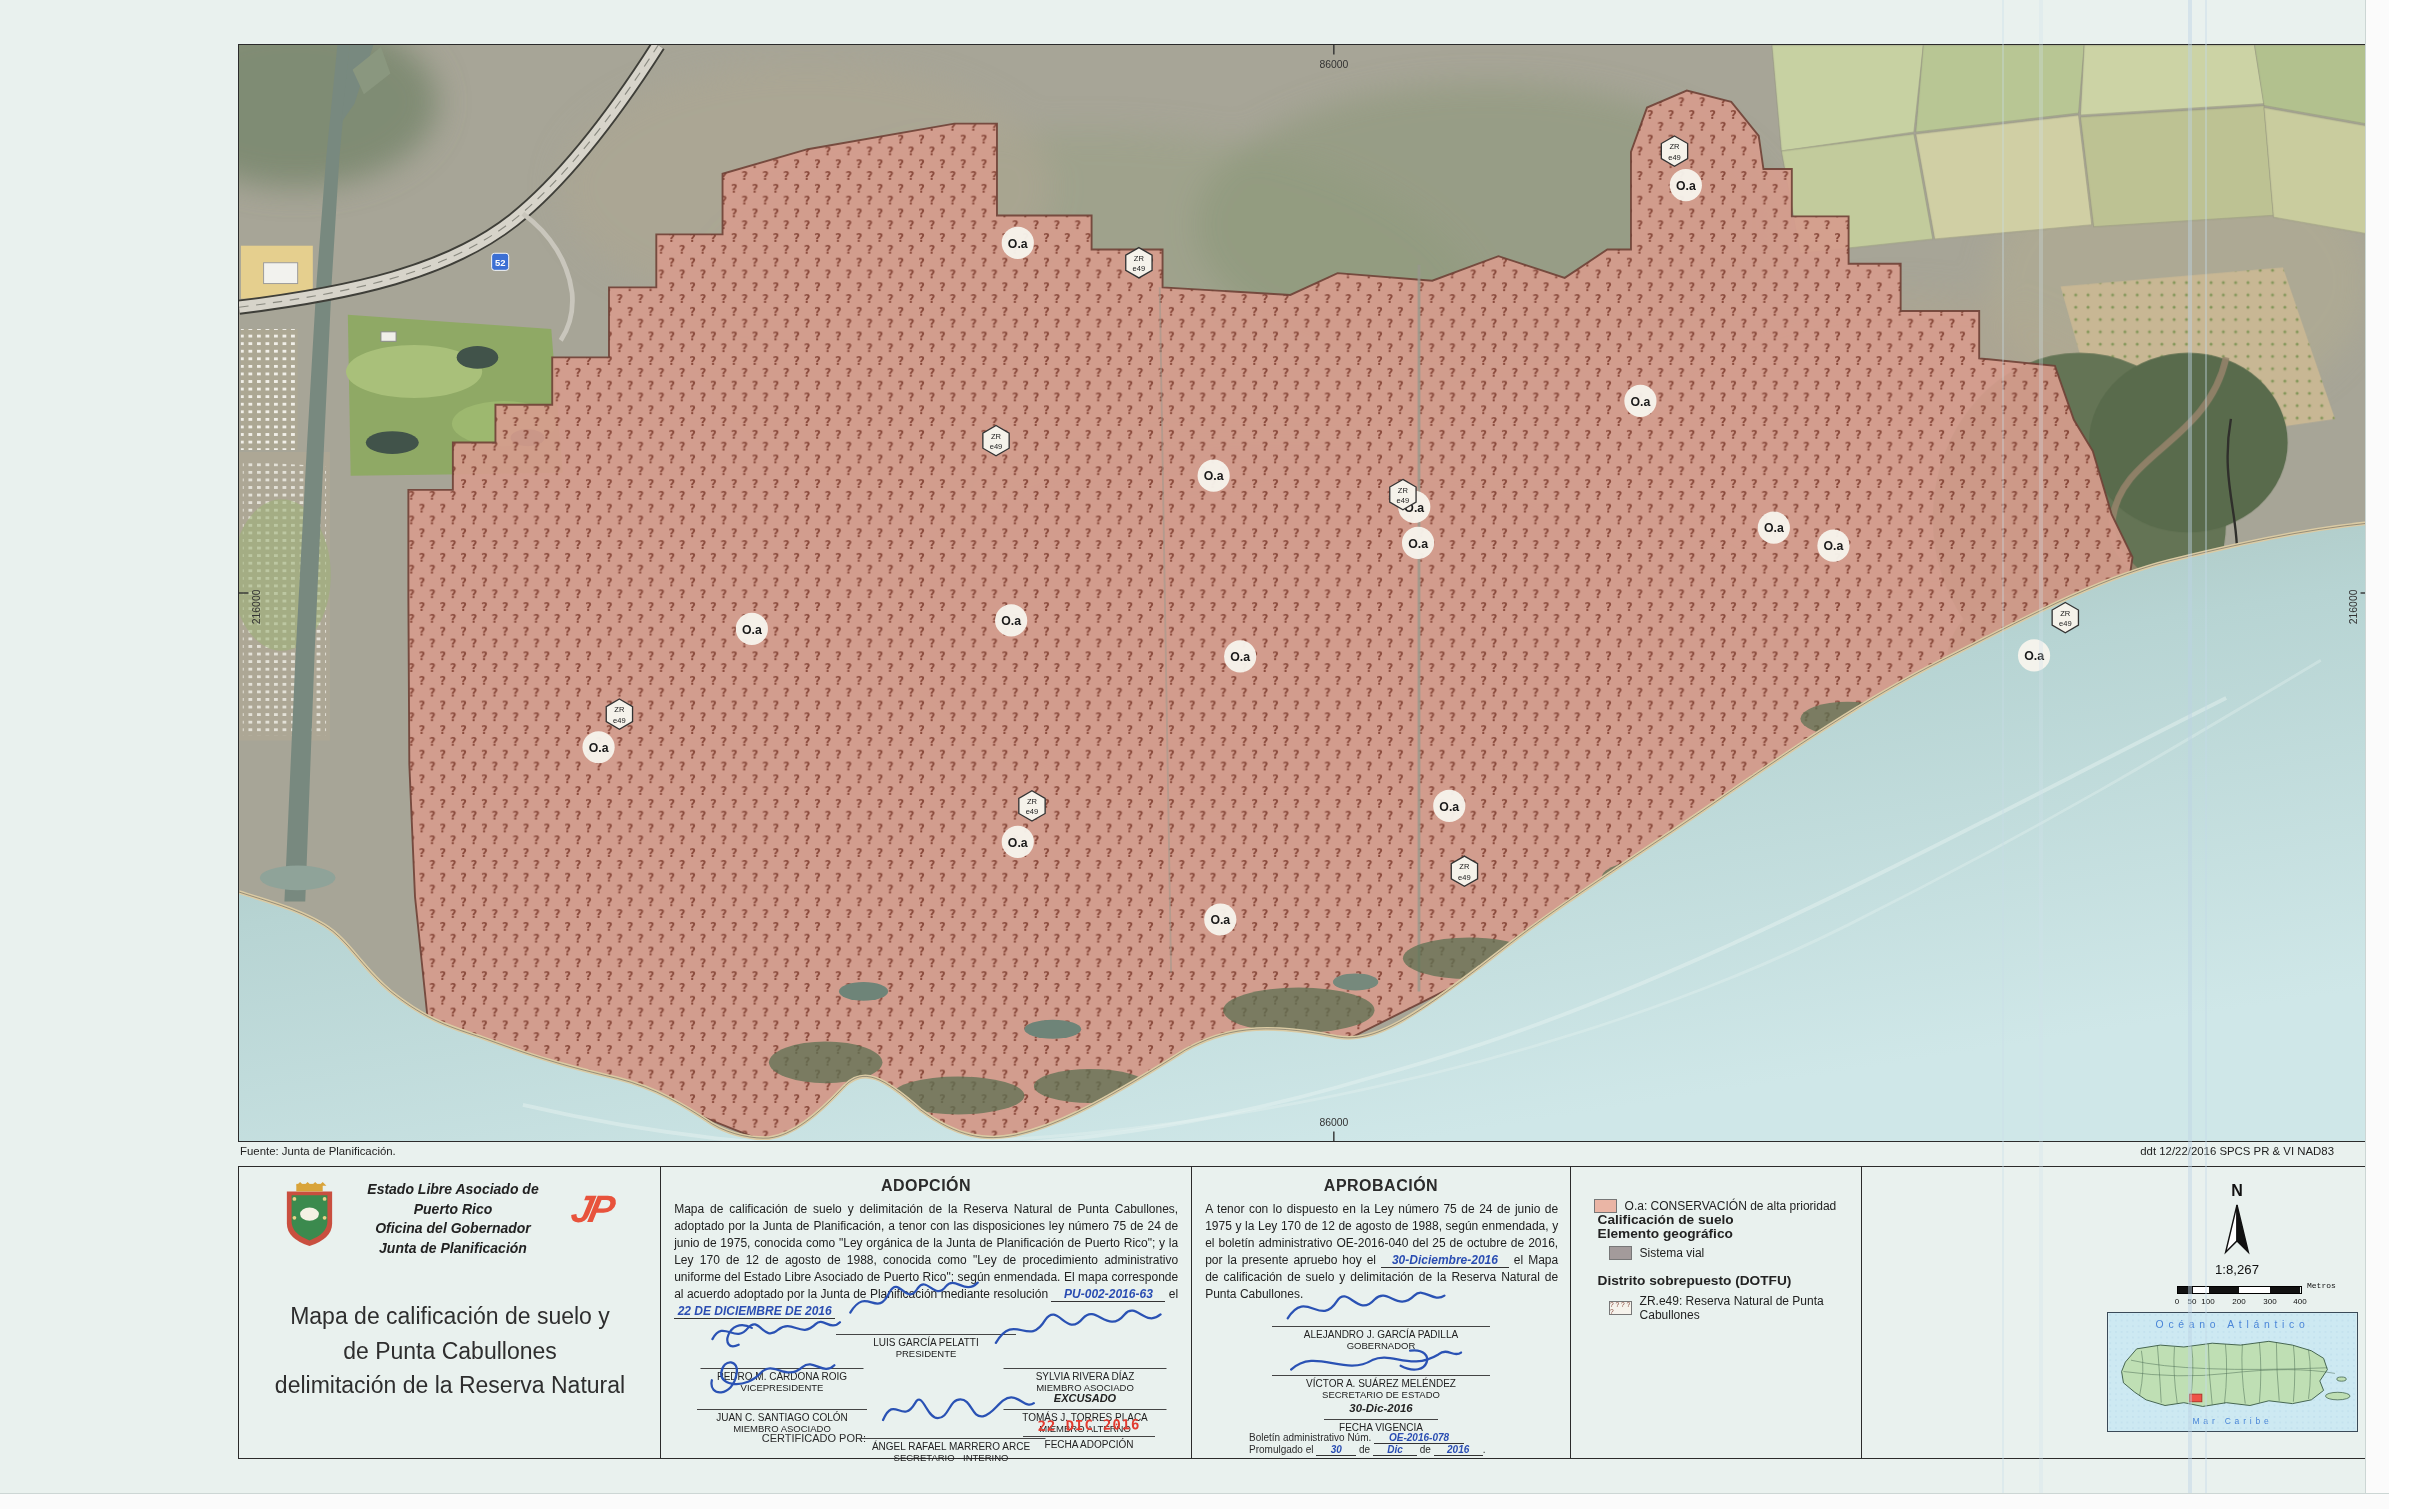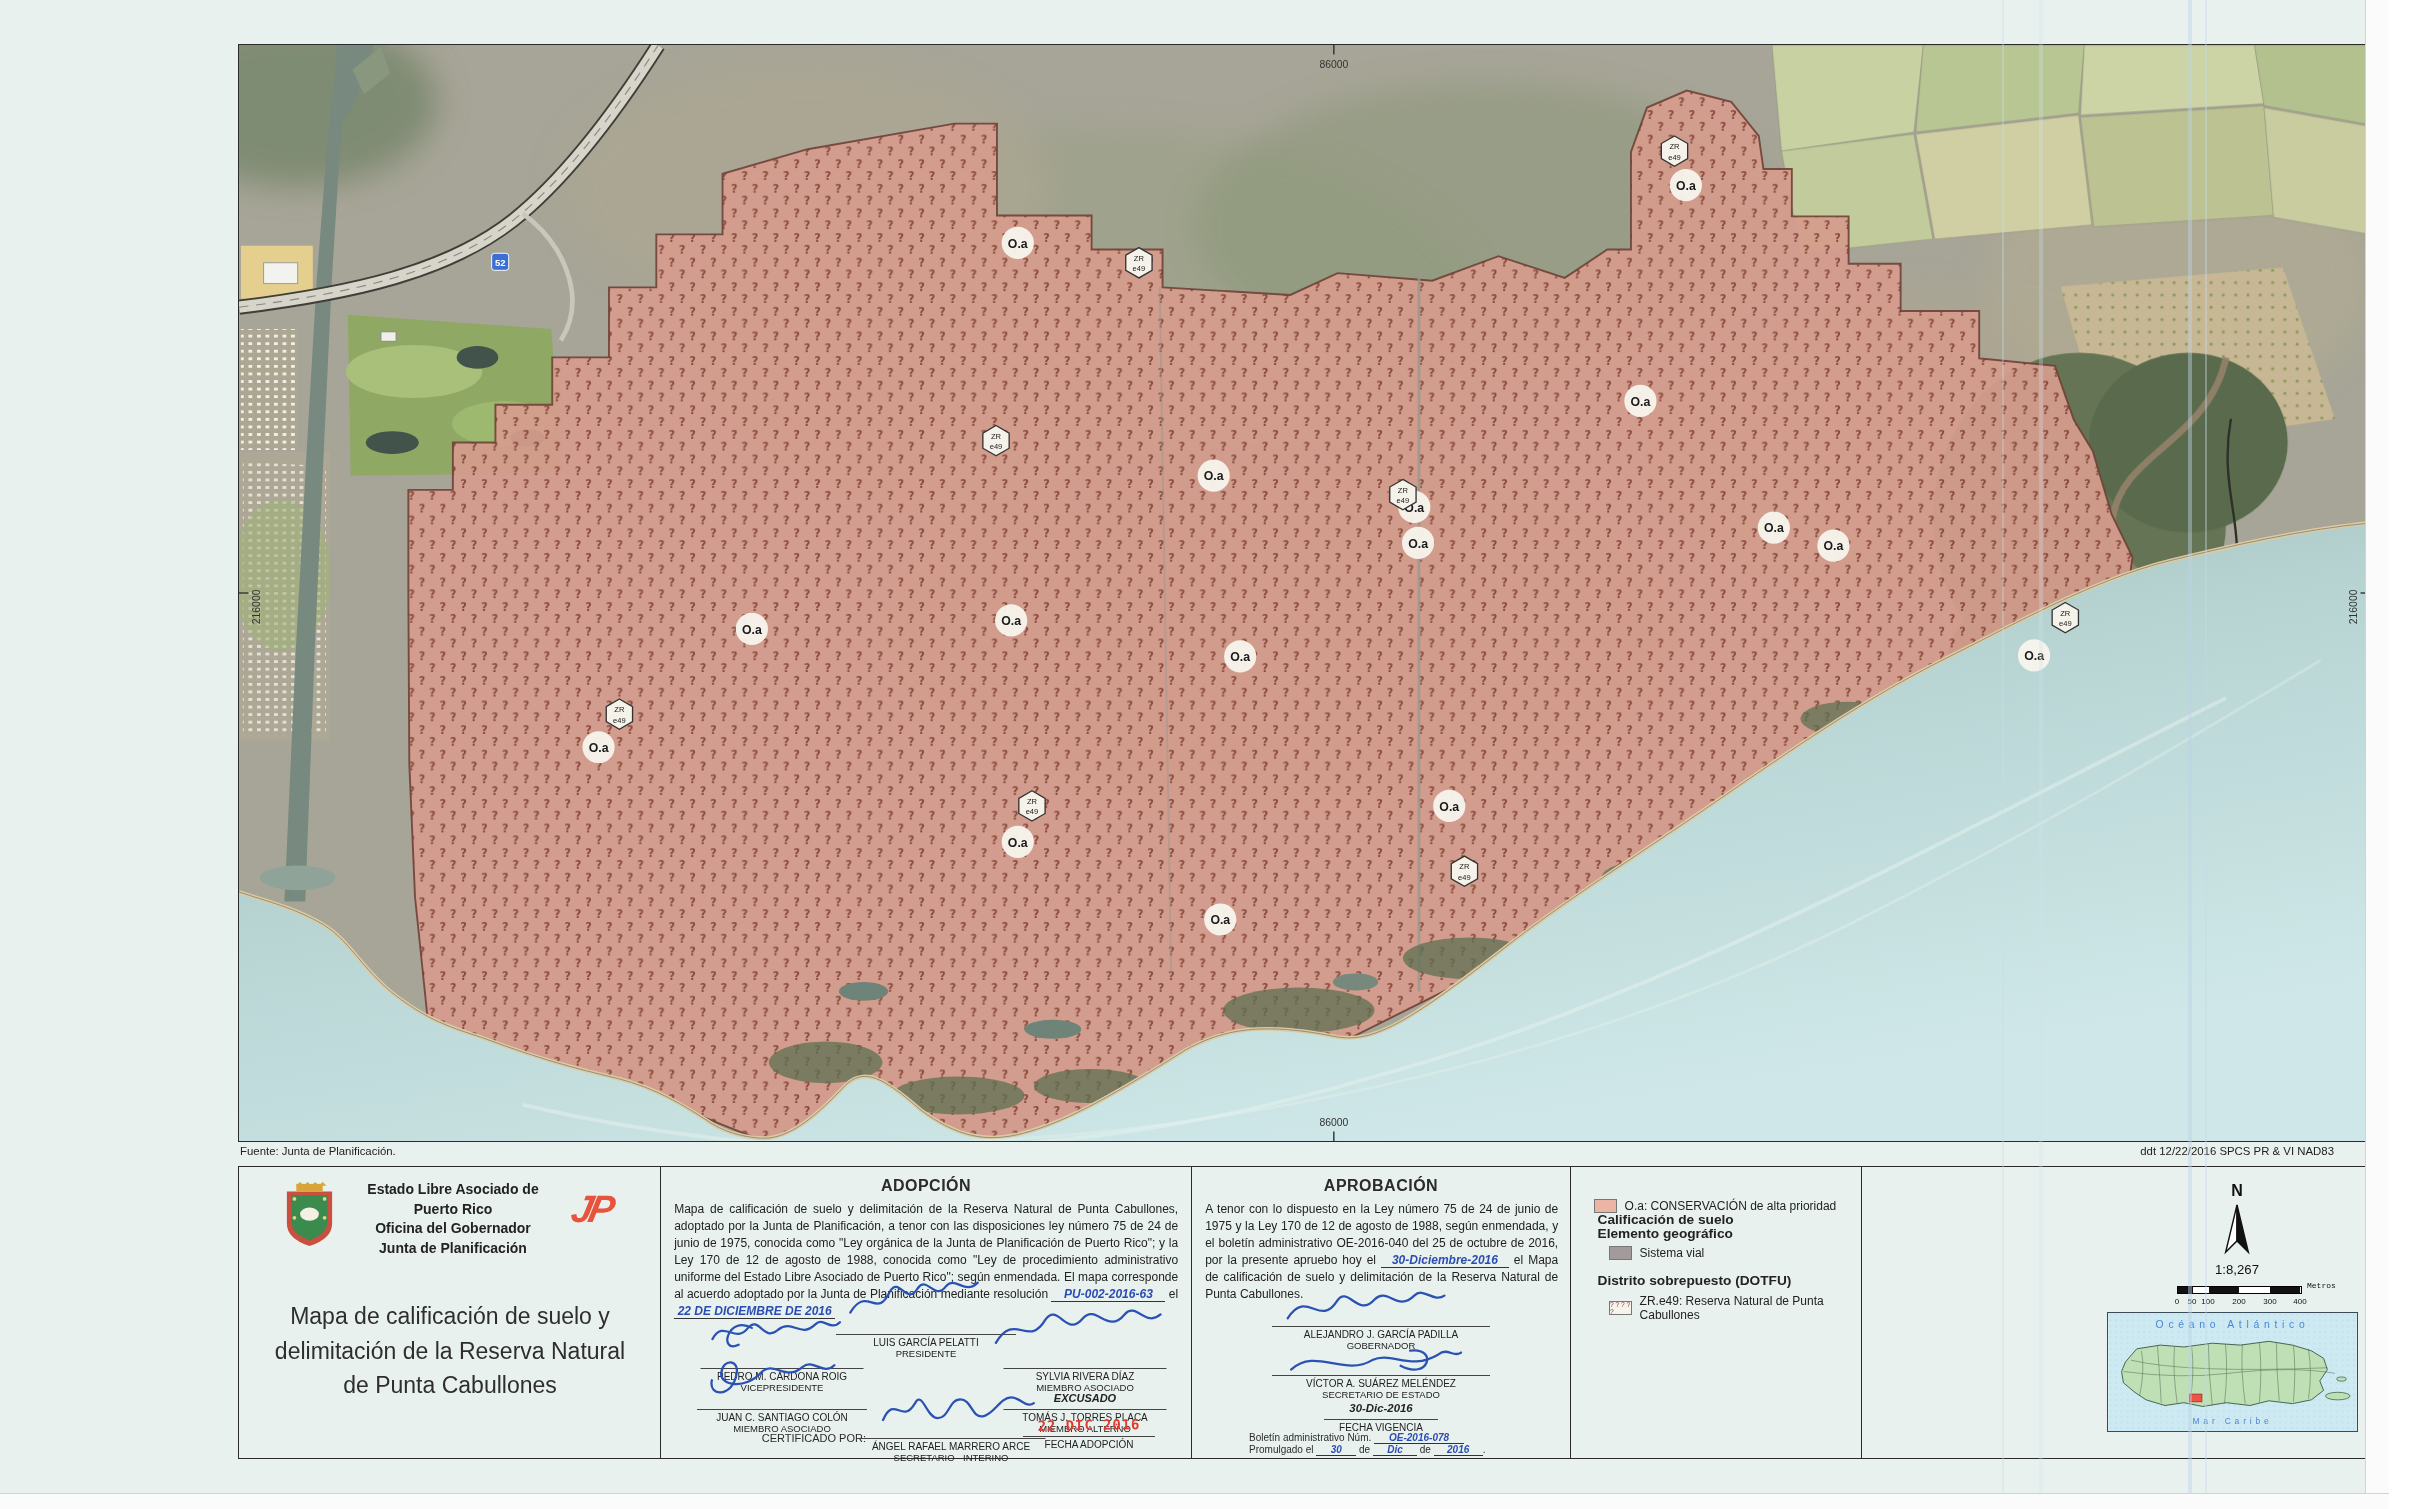--- a/index.html
+++ b/index.html
@@ -320,30 +320,30 @@
         <path d="M4,10 h48 v34 q0,16 -24,24 q-24,-8 -24,-24 Z" fill="#c94f3f"></path>
         <path d="M9,14 h38 v28 q0,13 -19,20 q-19,-7 -19,-20 Z" fill="#3b8a4e"></path>
         <ellipse cx="28" cy="34" rx="10" ry="7" fill="#f4f1e4"></ellipse>
         <rect x="14" y="2" width="28" height="8" fill="#d9a43a"></rect>
         <path d="M14,2 l4,-4 4,4 4,-4 4,4 4,-4 4,4 4,-4 4,4 Z" fill="#d9a43a" transform="translate(0,2)"></path>
         <circle cx="12" cy="18" r="2" fill="#e9d28a"></circle>
           <circle cx="44" cy="18" r="2" fill="#e9d28a"></circle>
         <circle cx="12" cy="38" r="2" fill="#e9d28a"></circle>
           <circle cx="44" cy="38" r="2" fill="#e9d28a"></circle>
       </svg>
-      <div class="agency" style="left:214px;top:13.2px;">
+      <div class="agency" style="left:214px;top:13.2px;font-style:italic;">
         <div>Estado Libre Asociado de Puerto Rico</div>
         <div>Oficina del Gobernador</div>
         <div>Junta de Planificación</div>
       </div>
       <div class="jp" style="left:333px;top:23px;">JP</div>
       <div class="bigtitle" style="left:211px;top:132px;width:397px;">
         <div>Mapa de calificación de suelo y</div>
+        <div>de Punta Cabullones</div>
         <div>delimitación de la Reserva Natural</div>
-        <div>de Punta Cabullones</div>
       </div>
     </div>
 
     <div class="sec brd" style="width:531px;">
       <div class="hdr" style="top:9.5px;">ADOPCIÓN</div>
       <div class="para" style="left:13.2px;top:34px;width:504px;">
         <span>Mapa de calificación de suelo y delimitación de la Reserva Natural de Punta Cabullones, adoptado por la Junta de Planificación, a tenor con las disposiciones ley número 75 de 24 de junio de 1975, conocida como "Ley orgánica de la Junta de Planificación de Puerto Rico"; y la Ley 170 de 12 de agosto de 1988, conocida como "Ley de procedimiento administrativo uniforme del Estado Libre Asociado de Puerto Rico"; según enmendada. El mapa corresponde al acuerdo adoptado por la Junta de Planificación mediante</span>
         <span>resolución</span>
         <span class="blank" style="min-width:114px;"><span class="hand">PU-002-2016-63</span></span>
         <span>el</span>

